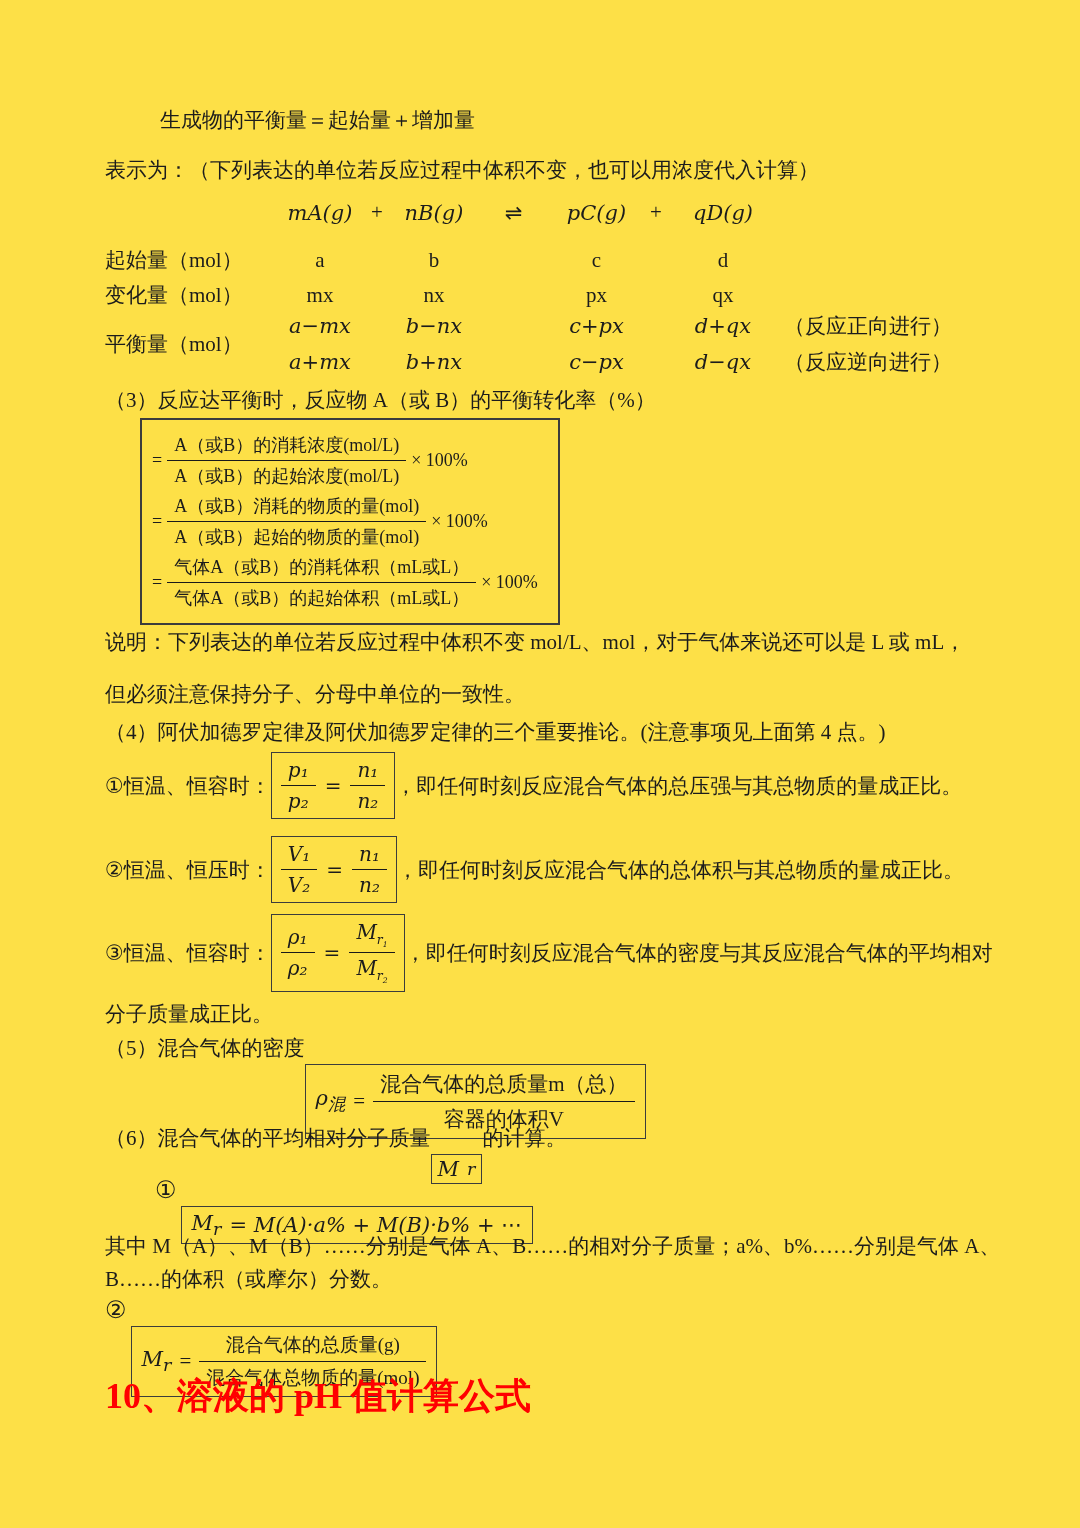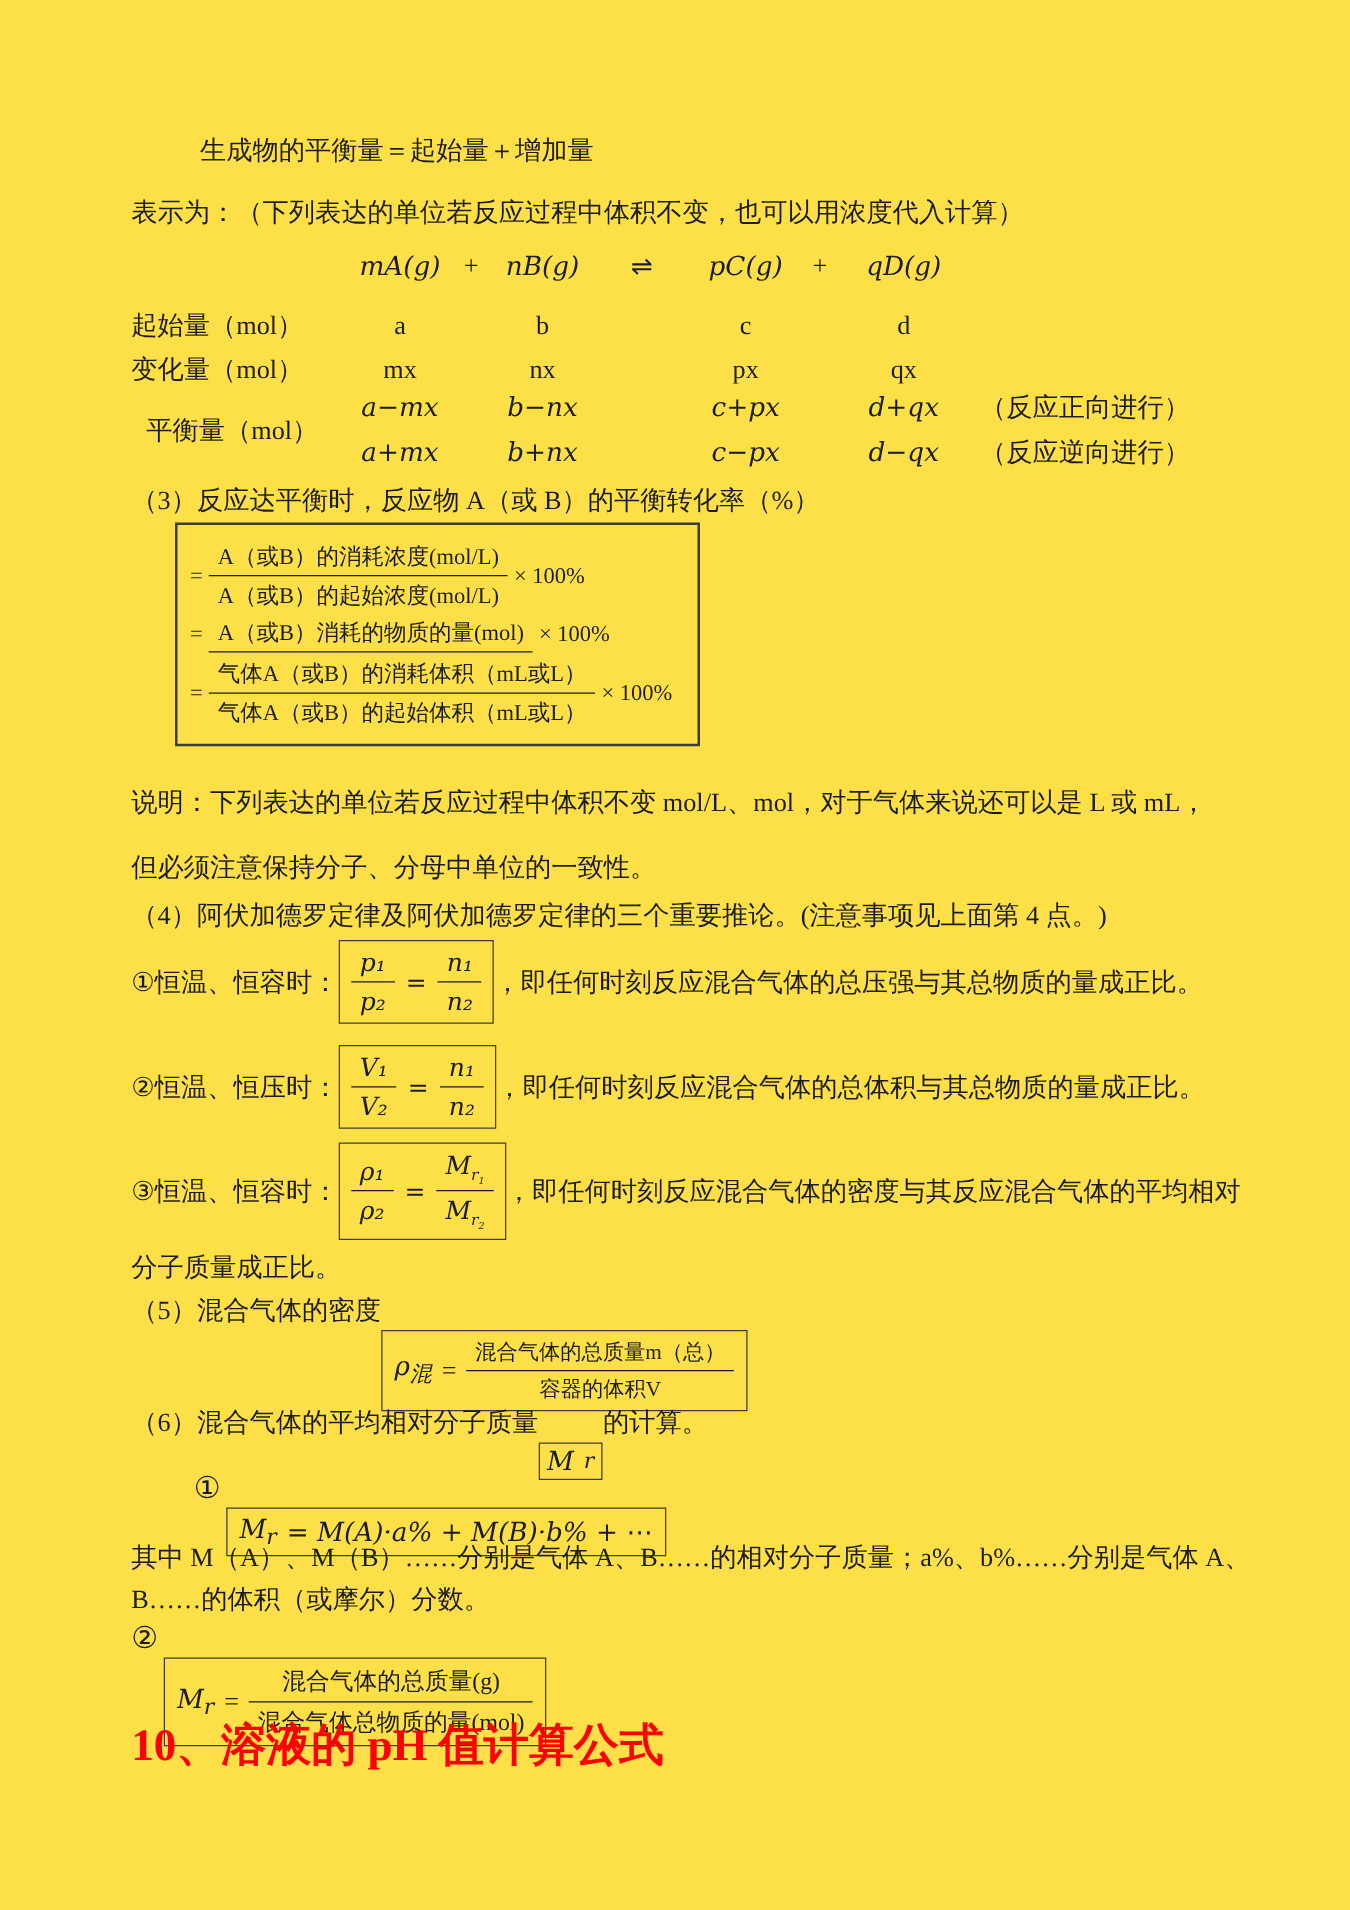--- a/index.html
+++ b/index.html
@@ -13,21 +13,21 @@
   .math { font-family:"DejaVu Serif","DejaVu Sans",serif; font-style:italic; }
   .upright { font-style:normal; }
   .arrow { font-family:"DejaVu Sans",sans-serif; font-style:normal; letter-spacing:1px; }
   .circ { font-family:"Liberation Serif","DejaVu Sans",serif; font-style:normal; }
 
   
   .rxn-grid { display:grid; grid-template-columns:170px 90px 24px 90px 70px 95px 24px 110px 1fr; align-items:center; }
   .rxn-grid .c { text-align:center; }
   .rxn-grid .lbl { text-align:left; }
   .eq2 { grid-auto-rows:36px; }
-  .eq2 .span2 { grid-row:1 / 3; grid-column:1; align-self:center;margin-left:12px; }
+  .eq2 .span2 { grid-row:1 / 3; grid-column:1; align-self:center; }
   .note-cell { padding-left:6px; white-space:nowrap; }
 
   
   .frac { display:inline-block; vertical-align:middle; text-align:center; }
   .frac .num { display:block; border-bottom:1.6px solid #1a1a1a; padding:1px 7px 3px; }
   .frac .den { display:block; padding:3px 7px 1px; }
 
   
   .fbox3 { border:2px solid #3c3c3c; width:420px; padding:8px 10px; font-size:18px; }
   .frow { display:flex; align-items:center; gap:5px; margin:4px 0; }
@@ -120,20 +120,21 @@
       <span class="frac">
         <span class="num">A（或B）的消耗浓度(mol/L)</span>
         <span class="den">A（或B）的起始浓度(mol/L)</span>
       </span>
       <span class="fmult">× 100%</span>
     </div>
     <div class="frow">
       <span class="feq">=</span>
       <span class="frac">
         <span class="num">A（或B）消耗的物质的量(mol)</span>
+        <span class="den">A（或B）起始的物质的量(mol)</span>
       </span>
       <span class="fmult">× 100%</span>
     </div>
     <div class="frow">
       <span class="feq">=</span>
       <span class="frac">
         <span class="num">气体A（或B）的消耗体积（mL或L）</span>
         <span class="den">气体A（或B）的起始体积（mL或L）</span>
       </span>
       <span class="fmult">× 100%</span>
@@ -192,21 +193,21 @@
     </span>
     <span class="ded-text">，即任何时刻反应混合气体的密度与其反应混合气体的平均相对</span>
   </div>
   <p class="abs" style="top:1000px;">分子质量成正比。</p>
 
   <div class="abs sec-row" style="top:1034px;">
     <span>（5）混合气体的密度</span>
     <span class="small-box" style="padding:4px 10px;">
       <span class="math"><span>ρ</span><sub>混</sub></span>
       <span>=</span>
-      <span class="frac" style="font-size:17px;">
+      <span class="frac" style="font-size:21px;">
         <span class="num">混合气体的总质量m（总）</span>
         <span class="den">容器的体积V</span>
       </span>
     </span>
   </div>
 
   <div class="abs sec-row" style="top:1124px;">
     <span>（6）混合气体的平均相对分子质量</span>
     <span class="small-box math">
         <span>M</span>

